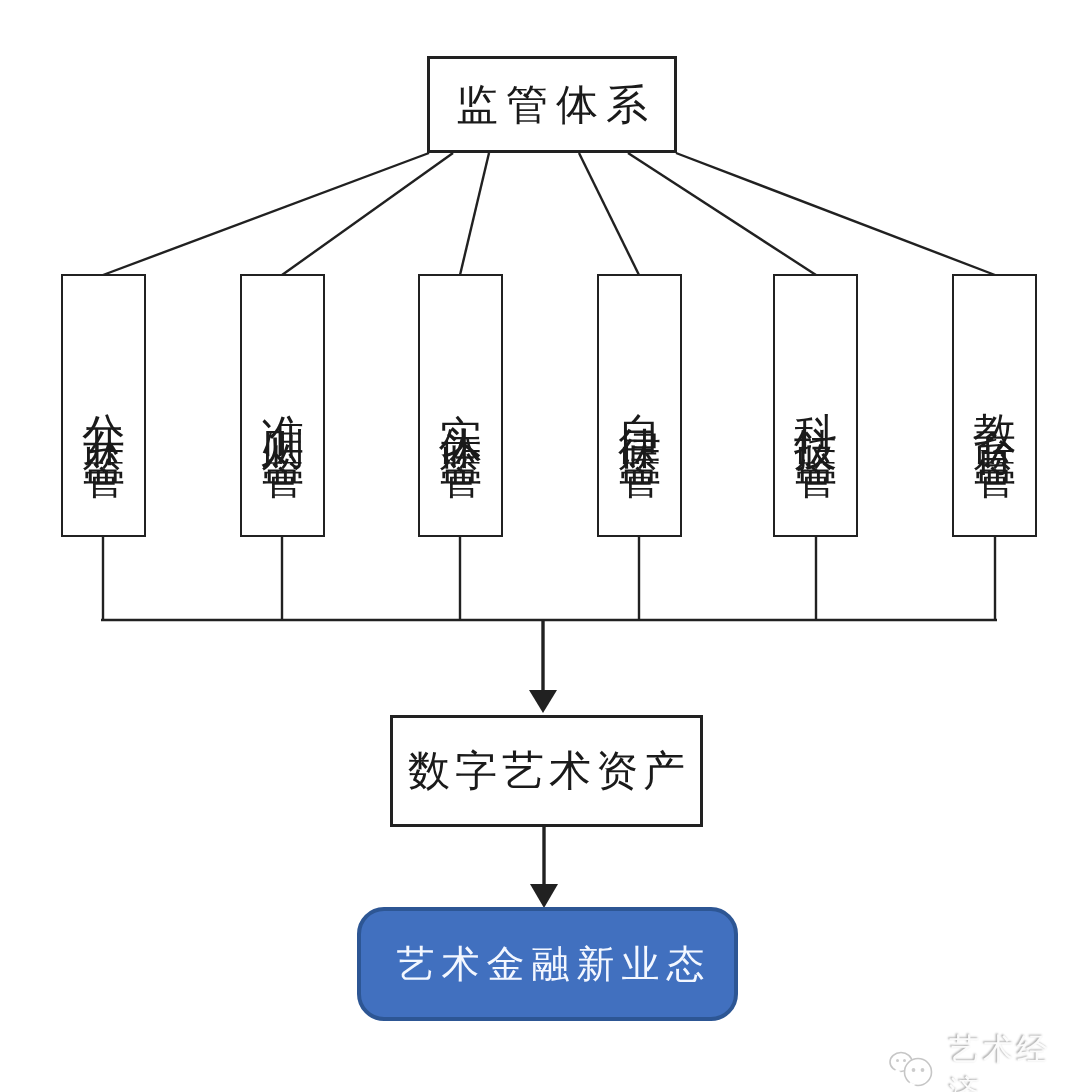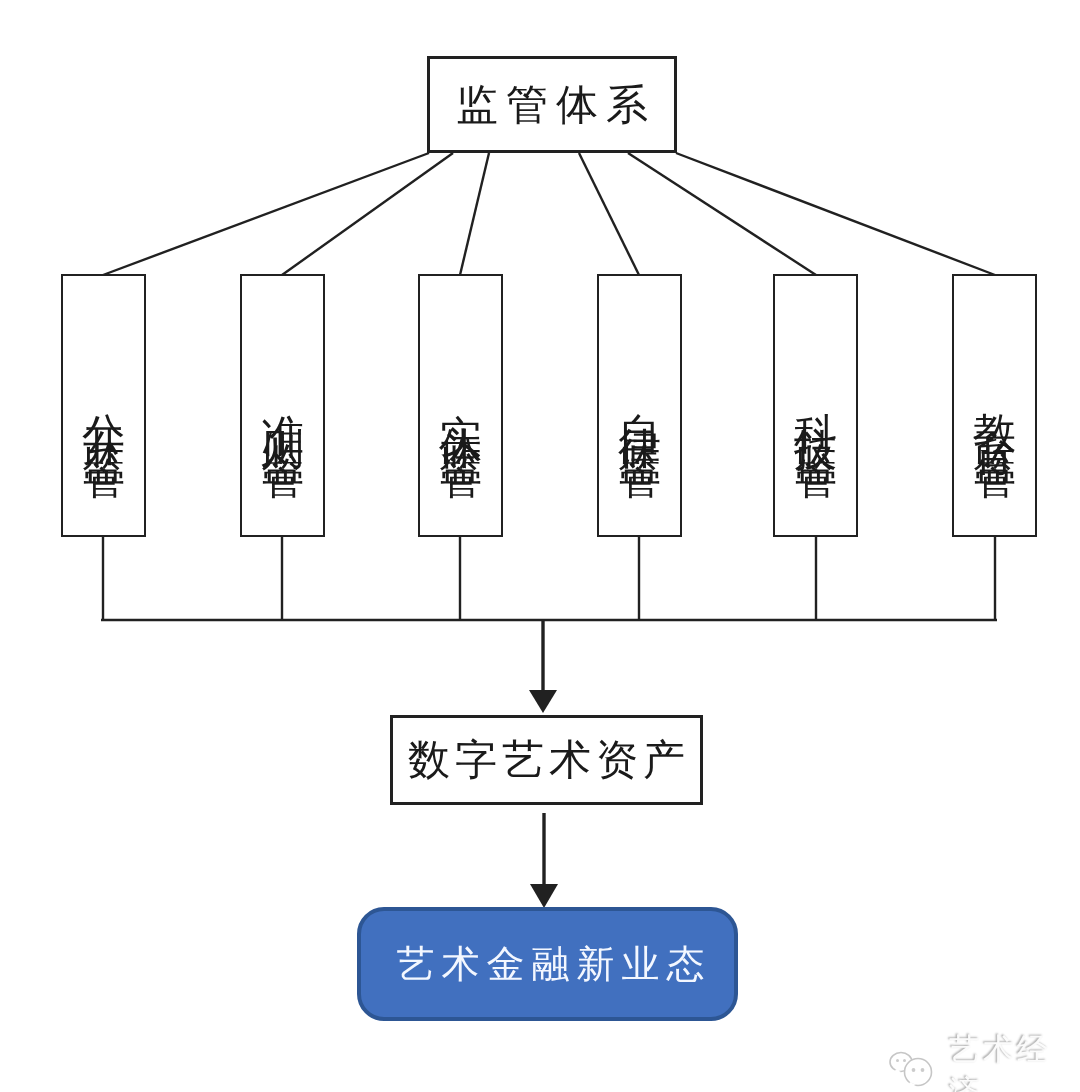--- a/index.html
+++ b/index.html
@@ -52,21 +52,21 @@
     top: 274px;
     width: 85px; height: 263px;
     writing-mode: vertical-lr;
     text-orientation: upright;
     font-size: 43px;
     letter-spacing: 15px;
     padding-top: 6px;
   }
   .intermediate-node {
     left: 390px; top: 715px;
-    width: 313px; height: 90px;
+    width: 313px; height: 112px;
     border-width: 3px;
     font-size: 42px;
     letter-spacing: 5px;
     padding-left: 5px;
   }
   .result-node {
     left: 357px; top: 907px;
     width: 381px; height: 114px;
     background: var(--result-fill);
     border: 4px solid var(--result-border);

